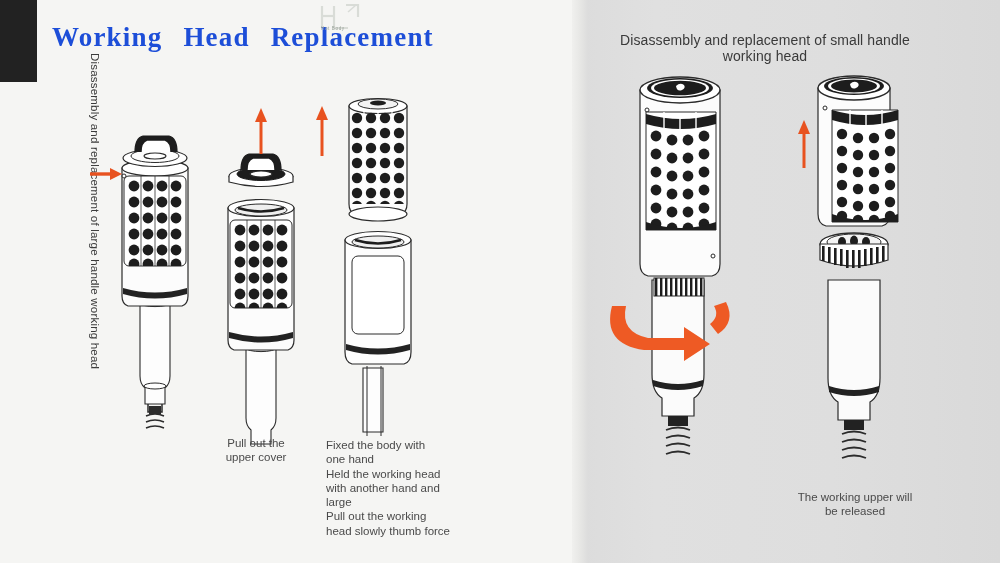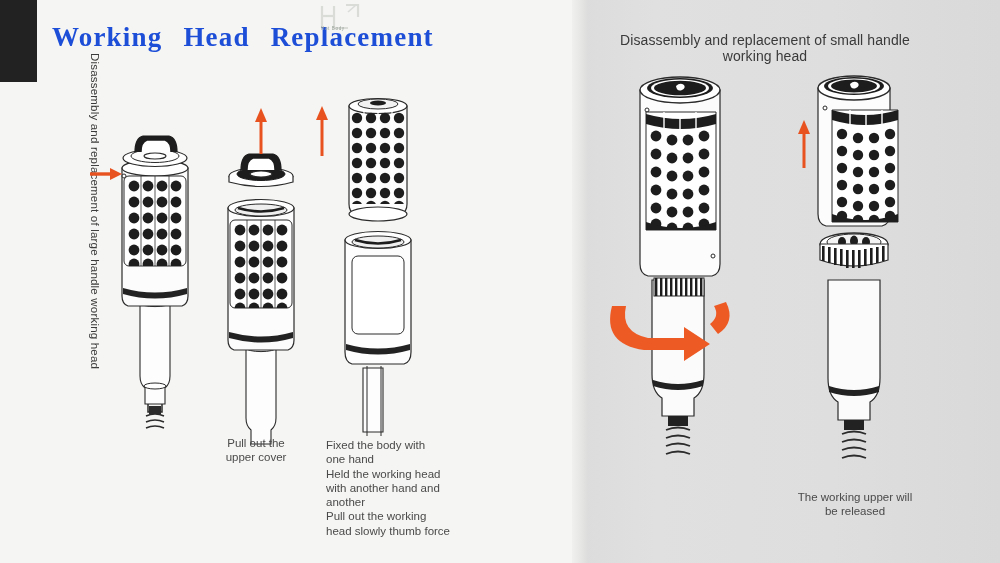--- a/index.html
+++ b/index.html
@@ -303,21 +303,21 @@
         <path d="M11 40 L17 26 L23 40 Z" fill="#e8521f"></path>
       </g>
     </svg>
   </div>
 
   <div class="cap left" style="left:310px;top:438px;width:150px;margin-left:16px;">
     <div>Fixed the body with</div>
     <div>one hand</div>
     <div>Held the working head</div>
     <div>with another hand and</div>
-    <div>another</div>
+    <div>large</div>
     <div>Pull out the working</div>
     <div>head slowly thumb force</div>
   </div>
 
   <div class="fig" style="left:608px;top:44px;">
     <svg width="140" height="420" viewBox="0 0 140 420">
       <defs>
         <clipPath id="hx4">
             <rect x="38" y="68" width="70" height="118"></rect>
           </clipPath>

